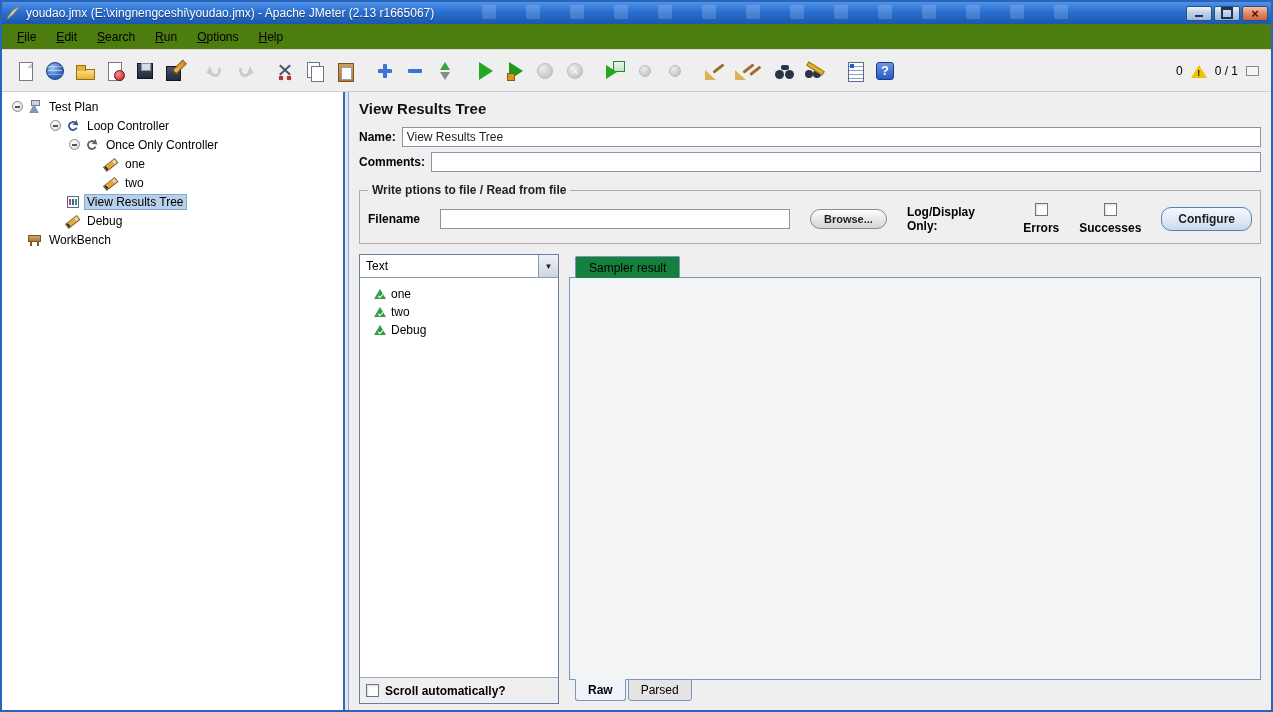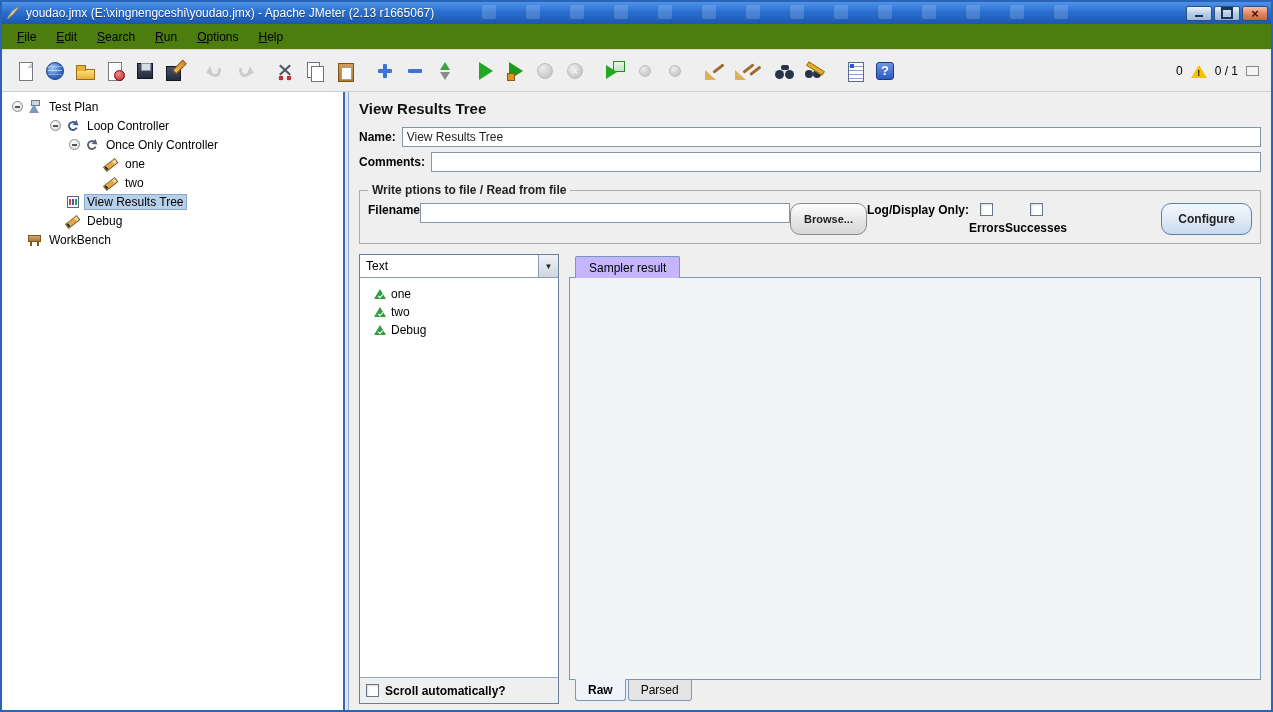--- a/index.html
+++ b/index.html
@@ -170,21 +170,21 @@
   
   .main { flex:1; min-width:0; background:#efefef; padding:4px 10px 6px 10px; display:flex; flex-direction:column; }
   .panel-title { font-size:15px; font-weight:bold; color:#111; margin:4px 0 10px 0; }
   .b { font-weight:bold; }
   .frow { display:flex; align-items:center; margin-bottom:5px; gap:6px; }
   .tf { height:20px; border:1px solid #8a94a8; background:#fff; font:12px "Liberation Sans",sans-serif; padding:2px 4px; color:#222; }
   .grow { flex:1; min-width:0; }
 
   fieldset { border:1px solid #aeaeae; padding:4px 8px 8px 8px; margin-top:6px; }
   legend { font-weight:bold; font-size:12px; padding:0 4px; color:#222; }
-  .file-row { display:flex; gap:0; margin-top:2px; }
+  .file-row { display:flex; align-items:center; gap:20px; margin-top:2px; }
   .btn { background:linear-gradient(#fdfdfd,#e4e4e4 60%,#d6d6d6); border:1px solid #8a8a8a; border-radius:10px;
     padding:3px 13px; font-size:11px; font-weight:bold; color:#222; font-family:"Liberation Sans",sans-serif; }
   .btn.configure { padding:4px 16px; font-size:12px; border:1px solid #5a80b0;
     background:linear-gradient(#f4f8ff,#dde8f4 60%,#c8d8ec); margin-left:auto; }
   .cb { width:13px; height:13px; background:#fff; border:1px solid #6a7686; box-shadow:inset 1px 1px 2px rgba(0,0,0,.15); flex:none; }
   .cbgroup { display:flex; align-items:center; gap:5px;flex-direction:column; }
 
   .results { flex:1; display:flex; gap:10px; margin-top:10px; min-height:0; }
   .left-col { width:200px; flex:none; display:flex; flex-direction:column; border:1px solid #68809c; background:#fff; }
   .combo { height:23px; flex:none; display:flex; align-items:center; border-bottom:1px solid #8a9ab0; padding-left:6px; background:#fff; }
@@ -195,21 +195,21 @@
   .rrow { display:flex; align-items:center; gap:5px; height:18px; padding-left:14px; }
   .ok { width:12px; height:12px; position:relative; flex:none; }
   .ok::before { content:''; position:absolute; left:0; bottom:1px; border-left:6px solid transparent; border-right:6px solid transparent; border-bottom:10px solid #2fa048; }
   .ok::after { content:''; position:absolute; left:4px; bottom:3px; width:4px; height:2px;
     border-left:1.5px solid #fff; border-bottom:1.5px solid #fff; transform:rotate(-45deg); }
   .scroll-row { height:26px; flex:none; background:#efefef; border-top:1px solid #98a8bc;
     display:flex; align-items:center; gap:6px; padding-left:6px; font-weight:bold; }
 
   .right-col { flex:1; min-width:0; display:flex; flex-direction:column; }
   .tabstrip { height:23px; flex:none; display:flex; align-items:flex-end; padding-left:6px; position:relative; z-index:2; }
-  .tab.top { height:22px; margin-bottom:-1px; background:#c4b5fd; border:1px solid #7a96b8; border-bottom:none;
+  .tab.top { height:22px; margin-bottom:-1px; background:#15803d; border:1px solid #7a96b8; border-bottom:none;
     border-radius:2px 2px 0 0; padding:0 13px; display:flex; align-items:center; }
   .content { flex:1; border:1px solid #7a96b8; background:#f3f4f6; position:relative; z-index:1; }
   .btabs { height:24px; flex:none; display:flex; align-items:flex-start; padding-left:6px; position:relative; z-index:2; }
   .tab.bot { margin-top:-1px; background:#e4e4e4; border:1px solid #7a96b8; border-radius:0 0 3px 3px; padding:3px 12px; margin-right:2px; }
   .tab.bot.sel { background:#f0f4fa; border-top-color:#f0f4fa; font-weight:bold; }
 </style>
 </head>
 <body>
 
 <div class="window">

